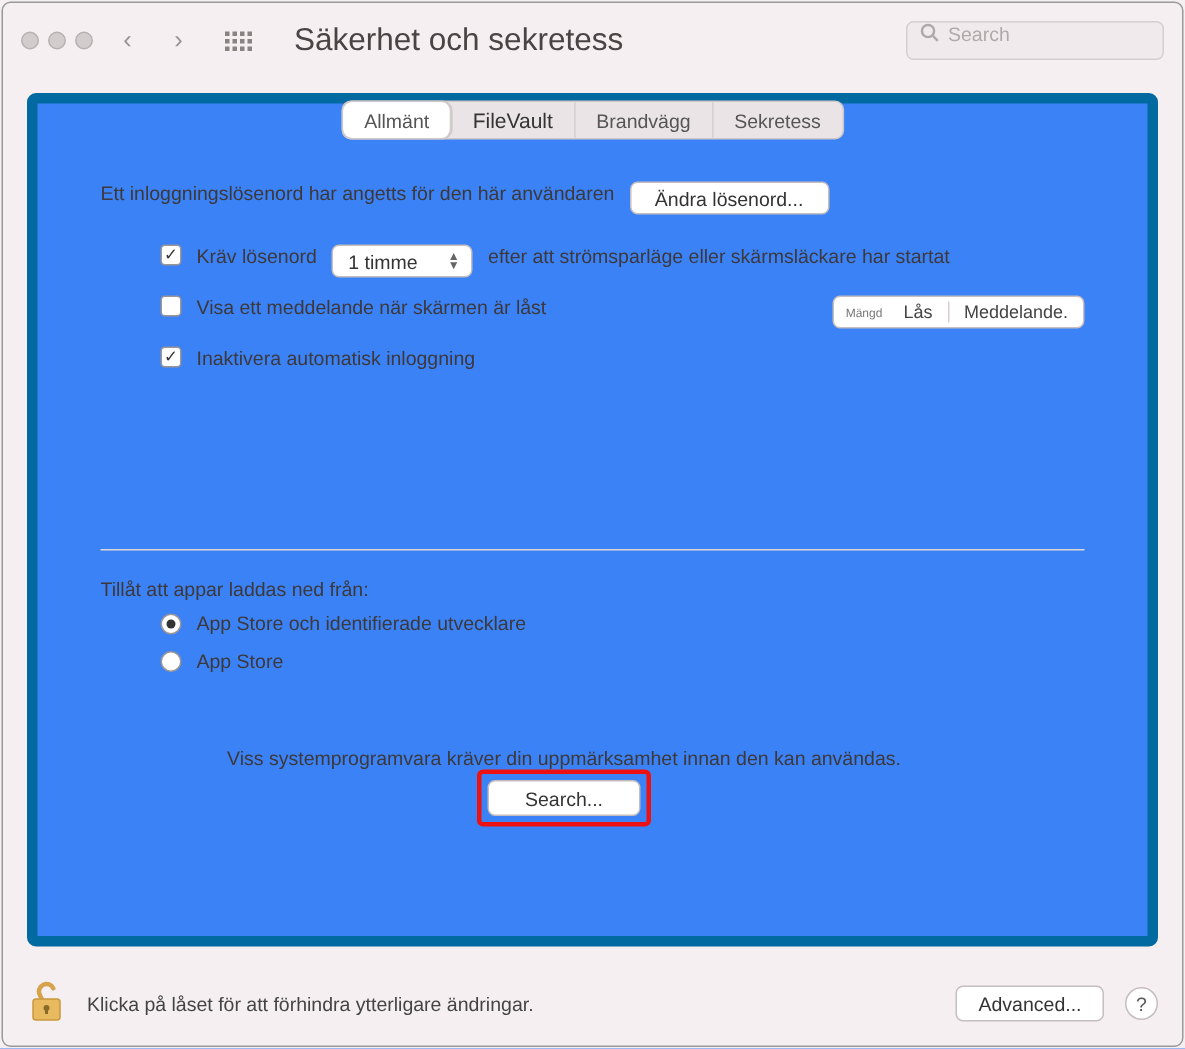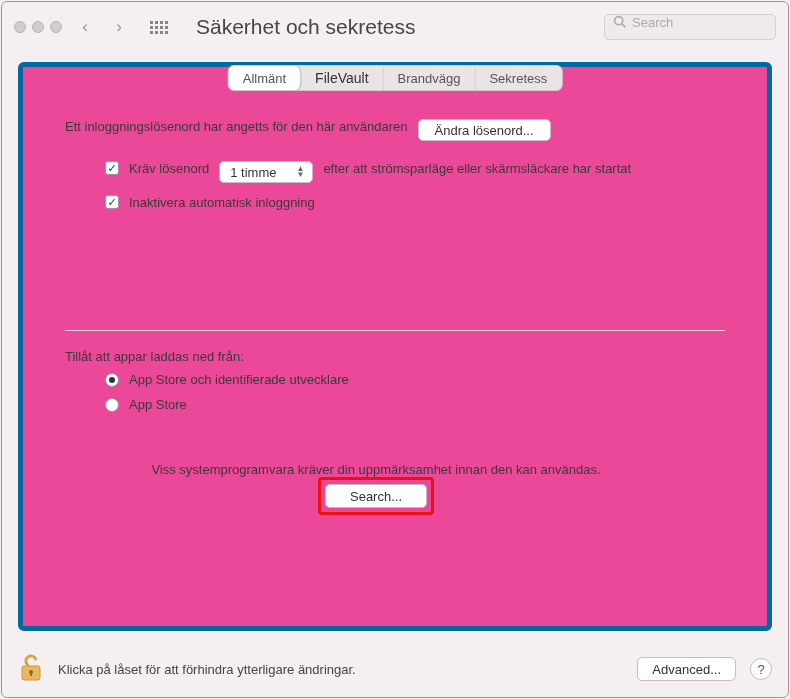--- a/index.html
+++ b/index.html
@@ -66,23 +66,23 @@
       display: flex;
       padding: 0 8px;
       color: #b0a9aa;
       font-size: 13px;
       gap: 6px;
     }
     .search-box svg { flex-shrink: 0; }
     .main-panel {
       flex: 1;
       margin: 10px 16px 10px 16px;
-      border: 5px solid #0369a1;
+      border: 7px solid #0369a1;
       border-radius: 6px;
-      background: #ec4899;
+      background: #3b82f6;
       position: relative;
       padding-top: 32px;
       padding-bottom: 20px;
     }
     .tabs {
       position: absolute;
       top: -2px;
       left: 50%;
       transform: translateX(-50%);
       display: flex;
@@ -333,20 +333,31 @@
         <span class="popup">
           <span>1 timme</span>
           <span class="arrows">
               <span>▲</span>
               <span>▼</span>
             </span>
         </span>
         <span>efter att strömsparläge eller skärmsläckare har startat</span>
       </div>
 
+      <div class="row indent">
+        <span class="checkbox"></span>
+        <span>Visa ett meddelande när skärmen är låst</span>
+        <span style="flex:1"></span>
+        <span class="group-btn">
+          <span class="tiny">Mängd</span>
+          <span class="part">Lås</span>
+          <span class="sep"></span>
+          <span class="part">Meddelande.</span>
+        </span>
+      </div>
 
       <div class="row indent">
         <span class="checkbox checked"></span>
         <span>Inaktivera automatisk inloggning</span>
       </div>
 
       <div class="divider"></div>
 
       <div>Tillåt att appar laddas ned från:</div>
       <div class="radio-group">

